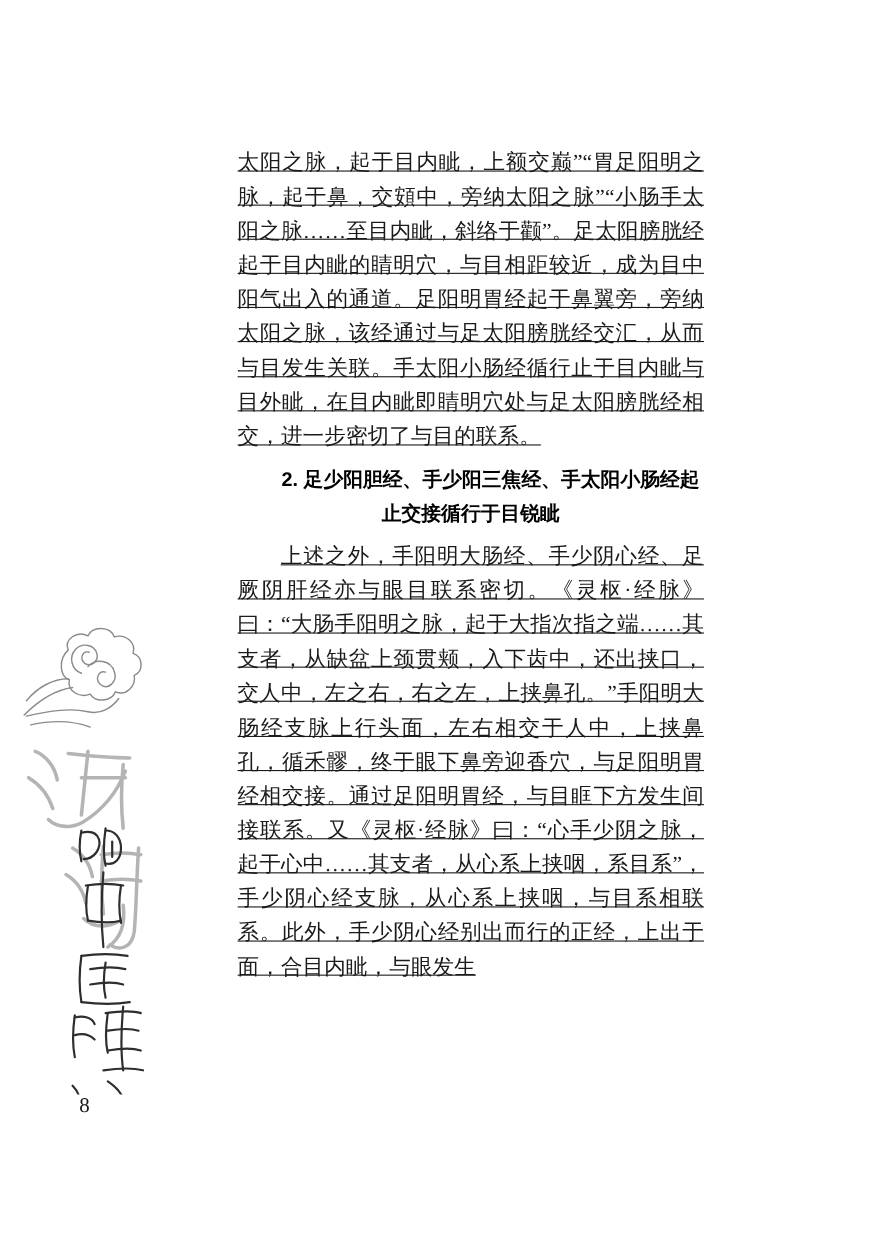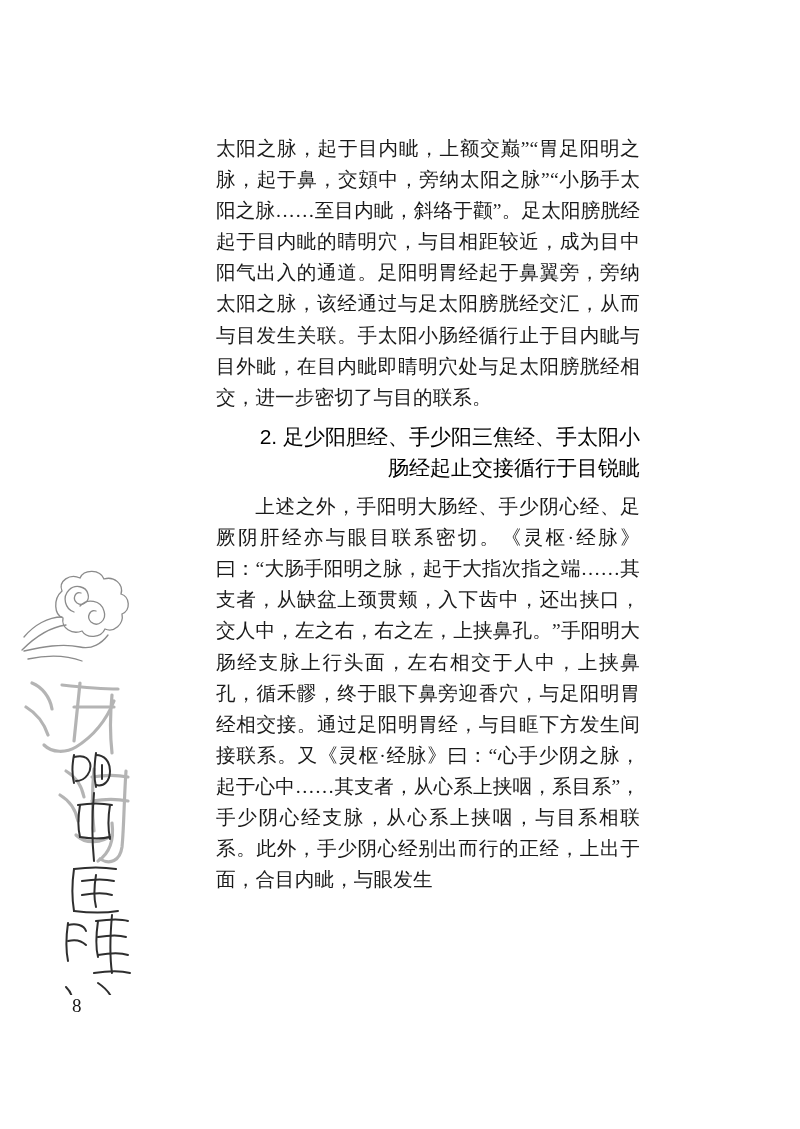--- a/index.html
+++ b/index.html
@@ -52,34 +52,35 @@
     font-family: "Liberation Serif", "DejaVu Serif", serif;
     font-size: 19.6px;
     line-height: 31.1px;
     color: #1a1a1a;
     text-align: justify;
     text-justify: inter-character;
     text-align-last: left;
     margin: 0;
     letter-spacing: 0.1px;
     word-break: break-all;
+    text-decoration: underline;
   }
   .para.indent { text-indent: 2em; }
 
   .heading {
     font-family: "Liberation Sans", "DejaVu Sans", sans-serif;
-    font-weight: normal;
-    font-size: 21px;
+    font-weight: bold;
+    font-size: 18px;
     line-height: 31.1px;
     color: #000000;
     text-indent: 2em;
     margin: 0;
     padding-top: 8px;
     padding-bottom: 8px;
-    text-align: right;
+    text-align: center;
     word-break: break-all;
   }
 </style>
 </head>
 <body>
 
 <div class="page">
 
   <div class="spine-art">
     <svg width="140" height="440" viewBox="0 0 140 440" xmlns="http://www.w3.org/2000/svg">

